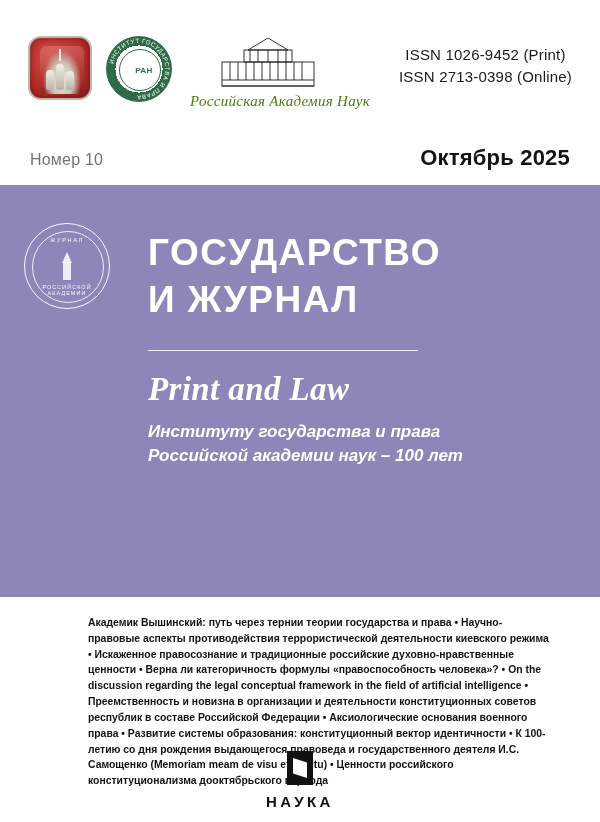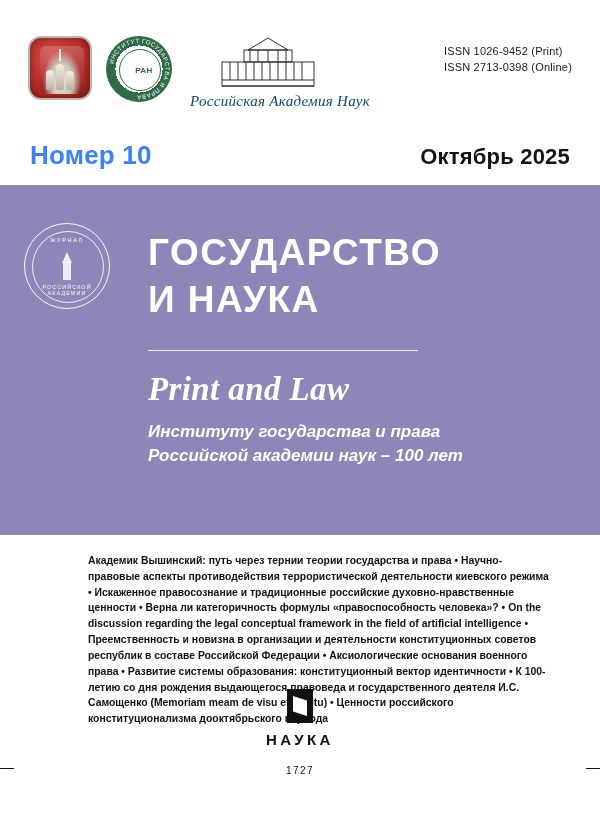--- a/index.html
+++ b/index.html
@@ -20,22 +20,22 @@
   
   .top-band {
     position: relative;
     height: 185px;
     background: #ffffff;
   }
   .issn-block {
     position: absolute;
     right: 28px;
     top: 44px;
-    text-align: left;
-    font-size: 11px;
+    text-align: center;
+    font-size: 15px;
     color: #1b1b1b;
     line-height: 1.45;
     letter-spacing: 0.2px;
   }
 
   .emblems {
     position: absolute;
     left: 28px;
     top: 36px;
     display: flex;
@@ -125,21 +125,21 @@
     width: 34px; height: 24px;
     border-bottom: 2px solid #2f6b46;
     border-radius: 0 0 50% 50%;
   }
 
   
   .emblem-ras {
     width: 165px;
     height: 76px;
     position: relative;
-    color: #0c4a6e;
+    color: #4d7c0f;
   }
   .ras-script {
     position: absolute;
     left: 4px;
     bottom: 2px;
     font-family: "Liberation Serif", serif;
     font-style: italic;
     font-size: 15px;
     letter-spacing: 0.3px;
     white-space: nowrap;
@@ -148,36 +148,36 @@
   .issue-row {
     position: absolute;
     left: 0; right: 0;
     bottom: 14px;
     display: flex;
     justify-content: space-between;
     padding: 0 30px;
     align-items: baseline;
   }
   .issue-number {
-    font-size: 26px;
-    font-weight: bold;
-    color: #3b82f6;
+    font-size: 16px;
+    font-weight: normal;
+    color: #737373;
     letter-spacing: 0.2px;
   }
   .issue-date {
     font-size: 22px;
     font-weight: bold;
     color: #141414;
     letter-spacing: 0.2px;
   }
 
   
   .purple-band {
     position: relative;
-    height: 350px;
+    height: 412px;
     background: #8e86b8;
     color: #ffffff;
     padding-left: 48px;
   }
   .journal-seal {
     position: absolute;
     left: 24px;
     top: 38px;
     width: 86px;
     height: 86px;
@@ -401,21 +401,21 @@
 
     <div class="journal-seal">
       <div class="inner-ring"></div>
       <div class="seal-text-top">ЖУРНАЛ</div>
       <div class="tower"></div>
       <div class="seal-text-bottom">РОССИЙСКОЙ АКАДЕМИИ</div>
     </div>
 
     <div class="titles">
       <div class="title-ru">ГОСУДАРСТВО</div>
-      <div class="title-ru">И  НАУКА</div>
+      <div class="title-ru">И  ЖУРНАЛ</div>
       <div class="divider-line"></div>
       <div class="title-en">Print and Law</div>
       <div class="subtitle">
         <div>Институту государства и права</div>
         <div>Российской академии наук – 100 лет</div>
       </div>
     </div>
   </div>
 
   <div class="bottom-area">

